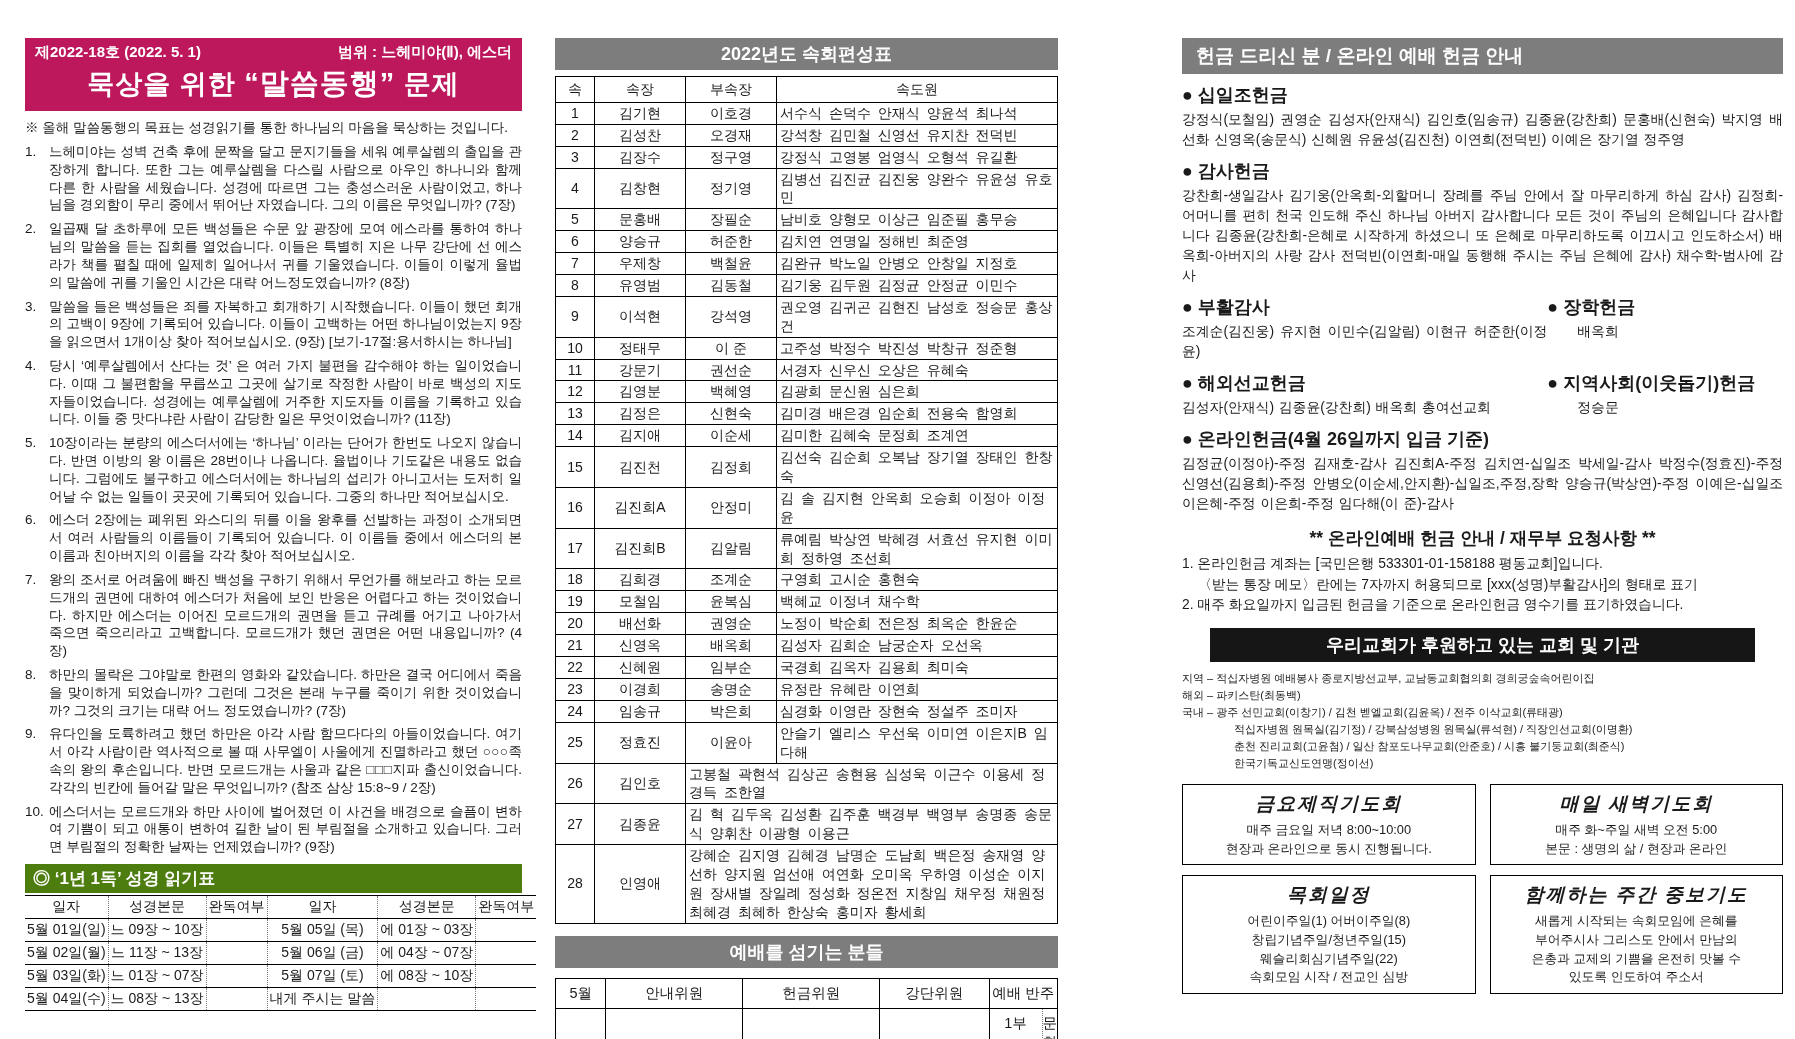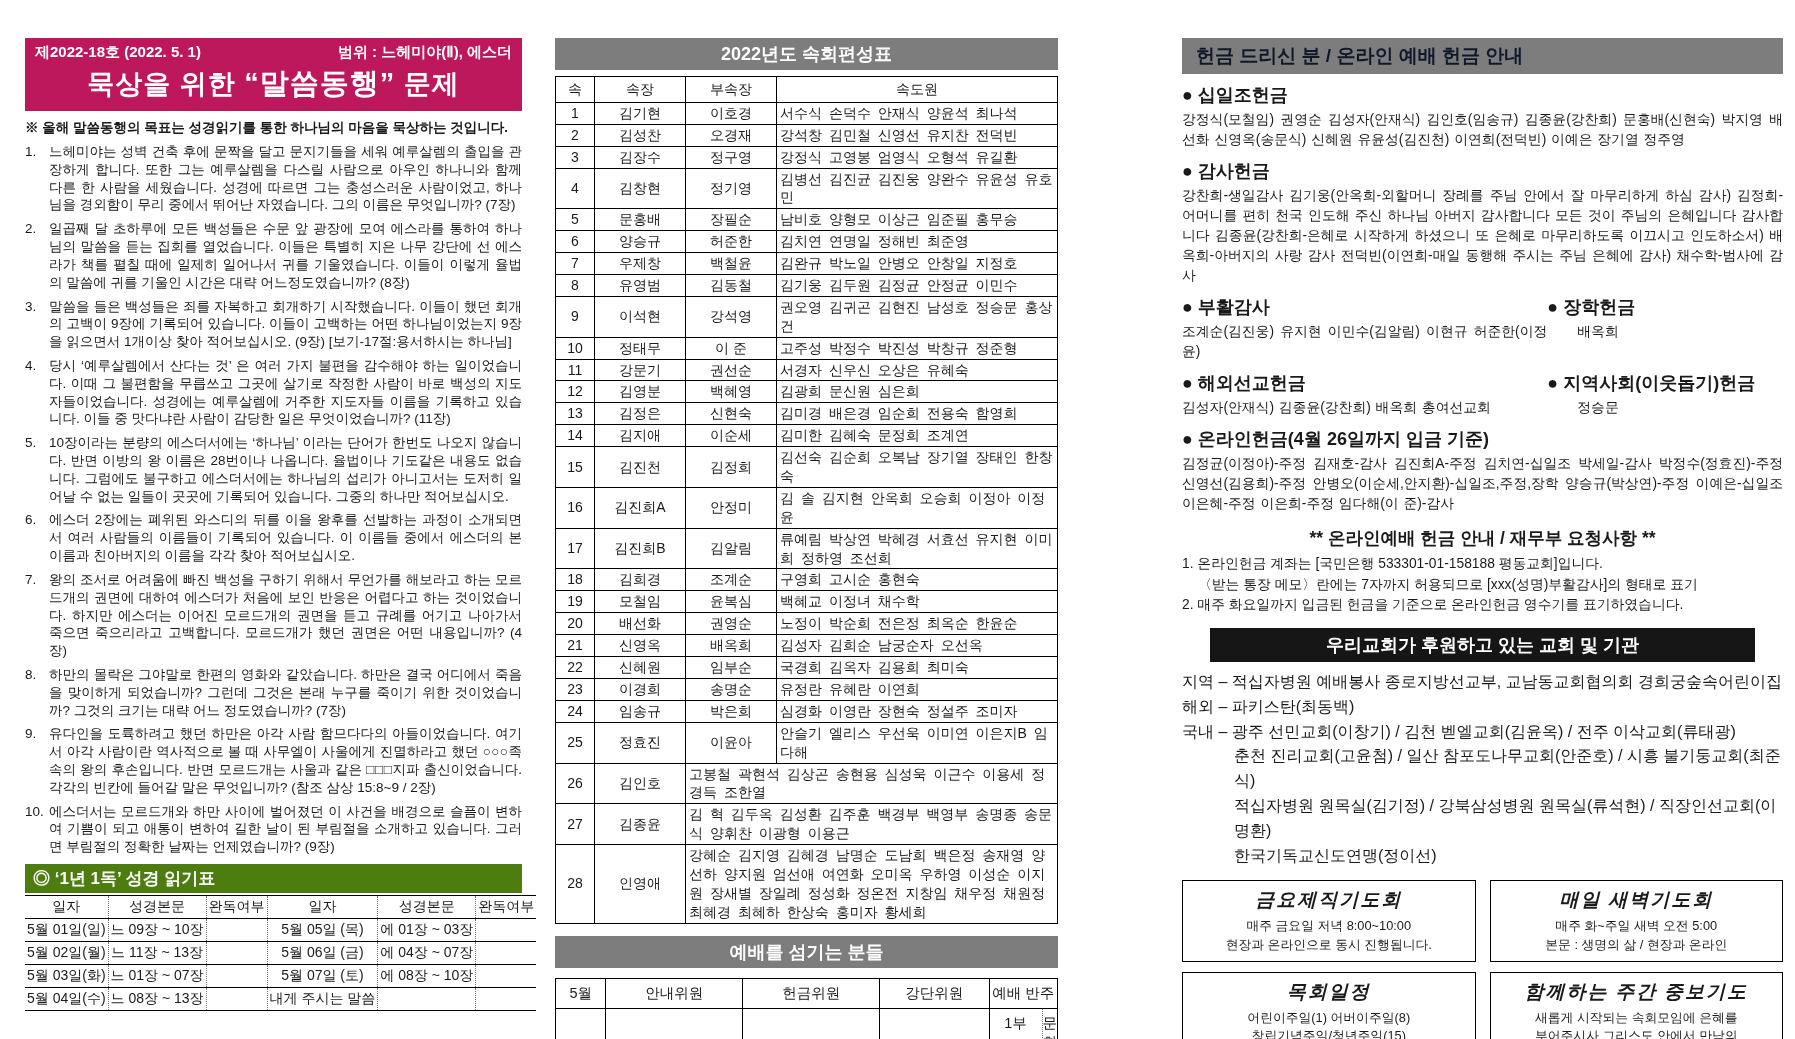--- a/index.html
+++ b/index.html
@@ -7,21 +7,21 @@
   .col{position:absolute;top:38px;}
   .col-left{left:25px;width:497px;}
   .col-mid{left:555px;width:503px;}
   .col-right{left:1182px;width:601px;}
 
   
   .lhead{background:#be185d;color:#fff;padding:5px 10px 7px 10px;}
   .lhead-top{display:flex;justify-content:space-between;font-size:15px;font-weight:bold;}
   .lhead-title{text-align:center;font-size:27px;font-weight:bold;margin-top:2px;letter-spacing:1px;}
   .lhead-title .q{font-size:29px;font-weight:900;}
-  .goal{font-size:13.5px;font-weight:bold;margin:8px 0 4px 0;}
+  .goal{font-size:13.5px;font-weight:normal;margin:8px 0 4px 0;}
   .qitem{display:flex;margin:6px 0;font-size:13.5px;line-height:1.32;text-align:justify;}
   .qnum{flex:0 0 24px;}
   .qtext{flex:1;}
   .rbar{background:#4d7c0f;color:#fff;font-size:17px;font-weight:bold;padding:3px 8px;margin-top:8px;}
   table.reading{width:100%;border-collapse:collapse;font-size:14px;margin-top:2px;}
   table.reading th,table.reading td{border-top:1.5px solid #000;border-bottom:1px dotted #777;padding:2px 2px;text-align:center;white-space:nowrap;}
   table.reading tr td,table.reading tr th{border-left:1px dotted #777;}
   table.reading tr td:first-child,table.reading tr th:first-child{border-left:none;}
   table.reading tbody tr:last-child td{border-bottom:1.5px solid #000;}
   table.reading th{font-weight:normal;font-family:Liberation Serif, serif;}
@@ -41,31 +41,31 @@
   table.serving{border:1.5px solid #000;}
   table.serving th{font-weight:normal;padding:5px 0;}
   .small-note{font-size:11.5px;}
   .accomp-cell{padding:0 !important;vertical-align:middle;}
   .accomp-row{display:flex;border-bottom:1px dotted #777;}
   .accomp-row:last-child{border-bottom:none;}
   .accomp-label{flex:0 0 52px;border-right:1px dotted #777;padding:5px 0;}
   .accomp-name{flex:1;padding:5px 0;}
 
   
-  .rcbar{background:#7d7d7d;color:#0f172a;font-size:19px;font-weight:bold;padding:5px 14px;}
+  .rcbar{background:#7d7d7d;color:#ffffff;font-size:19px;font-weight:bold;padding:5px 14px;}
   .sec-title{font-size:18px;font-weight:900;margin:9px 0 3px 0;}
   .sec-body{font-size:13.8px;line-height:1.45;text-align:justify;word-spacing:1px;}
   .two-col{display:flex;}
   .two-col .lft{flex:1.55;}
   .two-col .rgt{flex:1;}
   .notice-title{text-align:center;font-size:17.5px;font-weight:900;margin:12px 0 4px 0;}
   .notice-line{font-size:13.8px;line-height:1.5;}
   .notice-line.indent{padding-left:16px;}
   .blackbar{background:#161616;color:#fff;font-size:18px;font-weight:bold;text-align:center;padding:5px 0;margin:12px 28px 8px 28px;}
-  .sup-line{font-size:16px;line-height:1.55;}
+  .sup-line{font-size:11px;line-height:1.55;}
   .sup-line.indent{padding-left:52px;}
   .boxes{display:grid;grid-template-columns:1fr 1fr;gap:10px 14px;margin-top:12px;}
   .pbox{border:1.5px solid #000;padding:6px 4px;text-align:center;}
   .pbox-title{font-family:"Liberation Serif",serif;font-style:italic;font-weight:900;font-size:19px;letter-spacing:2px;margin-bottom:4px;}
   .pbox-line{font-size:12.8px;line-height:1.45;text-align:center;}
 </style>
 </head>
 <body>
 
 <div class="col col-left">
@@ -500,23 +500,23 @@
 
   <div class="blackbar">우리교회가 후원하고 있는 교회 및 기관</div>
   <div>
 
       <div class="sup-line">지역 – 적십자병원 예배봉사 종로지방선교부, 교남동교회협의회 경희궁숲속어린이집</div>
 
       <div class="sup-line">해외 – 파키스탄(최동백)</div>
 
       <div class="sup-line">국내 – 광주 선민교회(이창기) / 김천 벧엘교회(김윤옥) / 전주 이삭교회(류태광)</div>
 
+      <div class="sup-line indent">적십자병원 원목실(김기정) / 강북삼성병원 원목실(류석현) / 직장인선교회(이명환)</div>
+
       <div class="sup-line indent">춘천 진리교회(고윤첨) / 일산 참포도나무교회(안준호) / 시흥 불기둥교회(최준식)</div>
-
-      <div class="sup-line indent">적십자병원 원목실(김기정) / 강북삼성병원 원목실(류석현) / 직장인선교회(이명환)</div>
 
       <div class="sup-line indent">한국기독교신도연맹(정이선)</div>
     </div>
 
   <div class="boxes">
     <div class="pbox">
       <div class="pbox-title">금요제직기도회</div>
       <div>
 
       <div class="pbox-line">매주 금요일 저녁 8:00~10:00</div>

